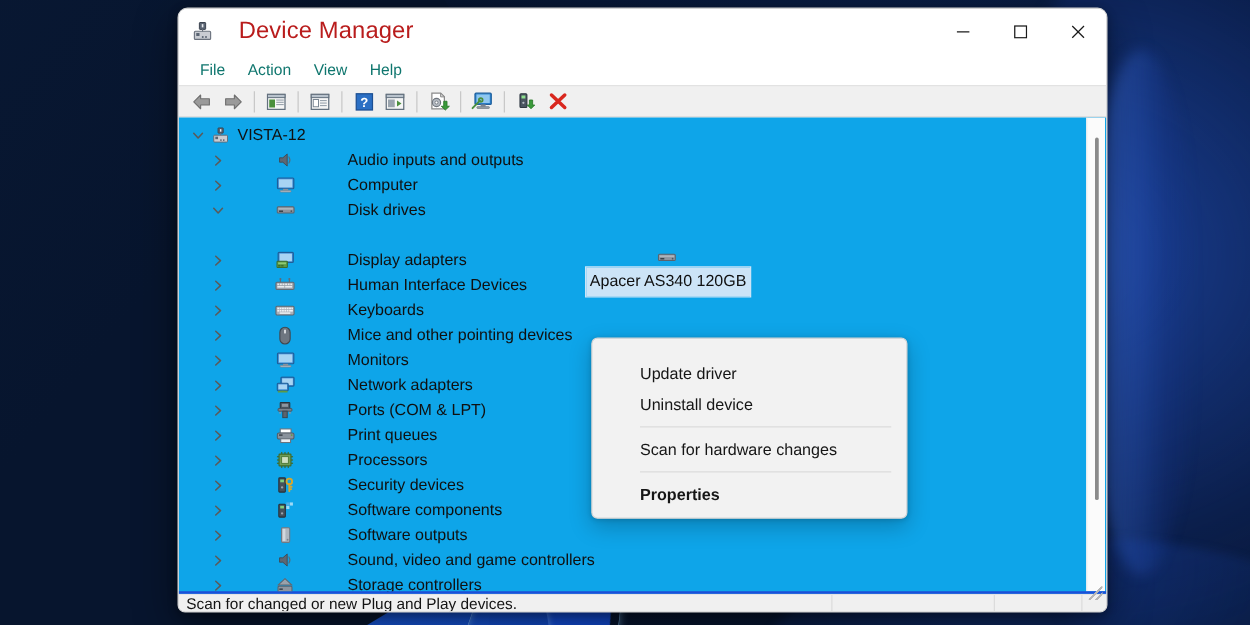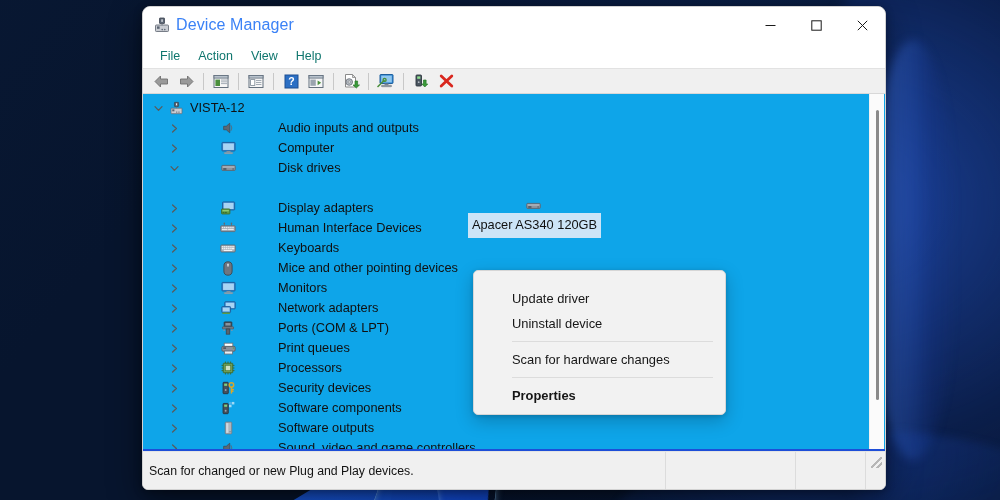--- a/index.html
+++ b/index.html
@@ -129,23 +129,23 @@
   #titlebar {
     height: 36px;
     background: #ffffff;
     display: flex;
     align-items: center;
     flex: 0 0 auto;
     position: relative;
   }
   #app-icon { margin-left: 10px; width: 18px; height: 18px; flex: 0 0 auto; }
   #title-text {
-    margin-left: 5px;
-    font-size: 16px;
-    color: #3b82f6;
+    margin-left: 20px;
+    font-size: 19px;
+    color: #b91c1c;
     letter-spacing: .1px;
   }
   #win-controls {
     position: absolute; right: 0; top: 0; height: 36px;
     display: flex;
   }
   .win-btn {
     width: 46px; height: 36px;
     display: flex; align-items: center; justify-content: center;
     color: #1a1a1a;
@@ -248,21 +248,21 @@
   #scrollbar-thumb {
     position: absolute;
     left: 6px; top: 16px;
     width: 3px; height: 290px;
     background: #8a8a8a;
     border-radius: 2px;
   }
 
   
   #statusbar {
-    height: 38px;
+    height: 14px;
     background: #f0f0f0;
     border-top: 1px solid #e4e4e4;
     display: flex;
     align-items: center;
     font-size: 12.3px;
     color: #131313;
     flex: 0 0 auto;
   }
   #status-main {
     flex: 0 0 523px;

